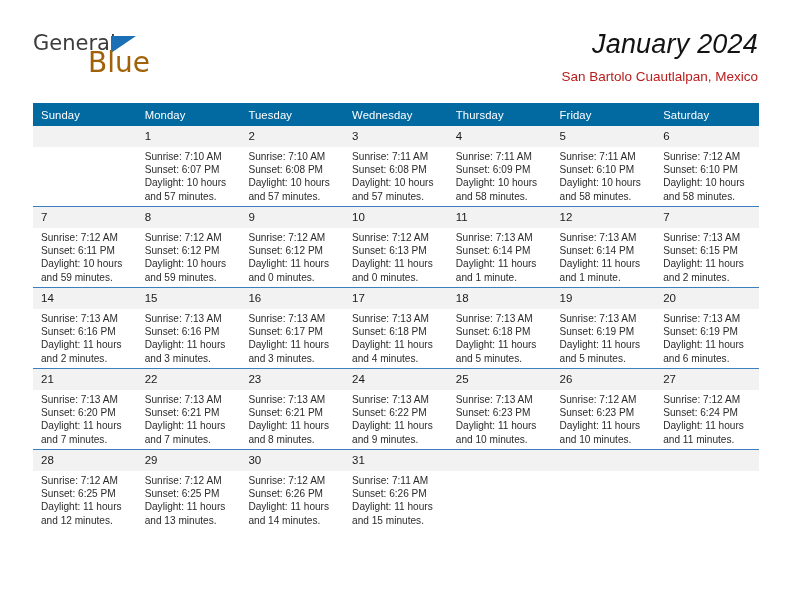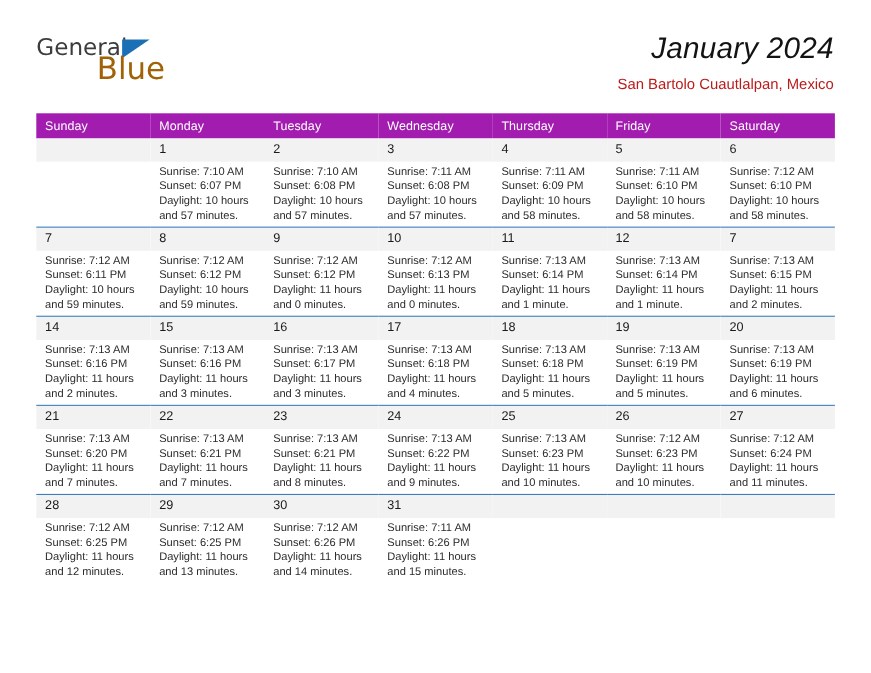--- a/index.html
+++ b/index.html
@@ -97,21 +97,21 @@
   
   .calendar {
     position: absolute;
     left: 33px;
     top: 103px;
     width: 726px;
     border-collapse: collapse;
     table-layout: fixed;
   }
   .calendar th {
-    background: #a21caf;
+    background: #0369a1;
     color: #ffffff;
     font-size: 11.3px;
     font-weight: 400;
     text-align: left;
     padding: 5px 0 5px 8px;
     height: 13px;
     border: none;
     letter-spacing: 0.1px;
   }
   .calendar td {

